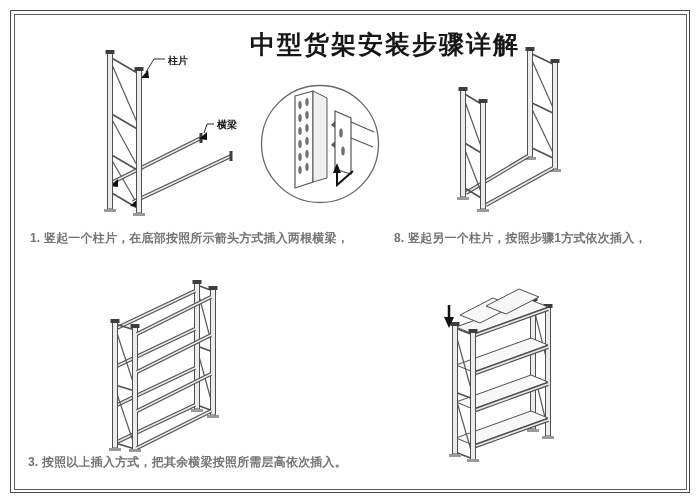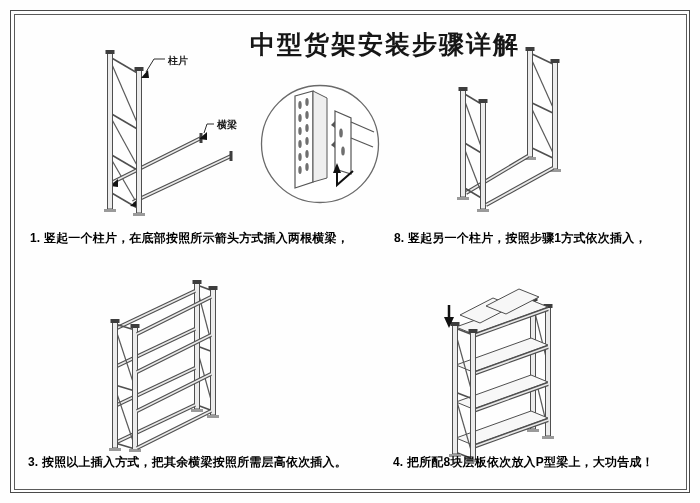--- a/index.html
+++ b/index.html
@@ -9,21 +9,21 @@
   }
   .frame-outer{position:absolute;inset:10px;border:1px solid #4a4a4a;}
   .frame-inner{position:absolute;inset:2.5px;border:1px solid #5a5a5a;}
   .title{
     position:absolute;top:31px;left:75px;width:620px;text-align:center;
     font-family:"Liberation Serif","DejaVu Serif",serif;
     font-size:25px;font-weight:700;color:#161616;letter-spacing:2px;line-height:1.1;
     white-space:nowrap;
   }
   .caption{
-    position:absolute;font-size:12px;font-weight:700;color:#000000;
+    position:absolute;font-size:12px;font-weight:700;color:#737373;
     white-space:nowrap;letter-spacing:0.2px;
   }
   #cap1{left:30px;top:230px;}
   #cap2{left:394px;top:230px;}
   #cap3{left:28px;top:454px;}
   #cap4{left:393px;top:454px;}
   .art{position:absolute;}
   #art-step1{left:50px;top:33px;}
   #art-inset{left:257px;top:81px;}
   #art-step2{left:440px;top:40px;}
@@ -262,14 +262,13 @@
       <polygon class="panel" points="35,53 68,36 88,44 55,61" fill="#fcfcfc"></polygon>
       <polygon class="panel" points="61,44 94,27 114,35 81,52" fill="#fcfcfc"></polygon>
     </g>
     <g>
       <line x1="24" y1="43" x2="24" y2="57" stroke="#111111" stroke-width="2.5"></line>
       <polygon class="arrowhead" points="19,55 29,55 24,66"></polygon>
     </g>
   </svg>
 
   <div id="cap3" class="caption">3. 按照以上插入方式，把其余横梁按照所需层高依次插入。</div>
-  <div id="cap4" class="caption">4. 把所配8块层板依次放入P型梁上，大功告成！</div>
 </div>
 
 </body></html>

